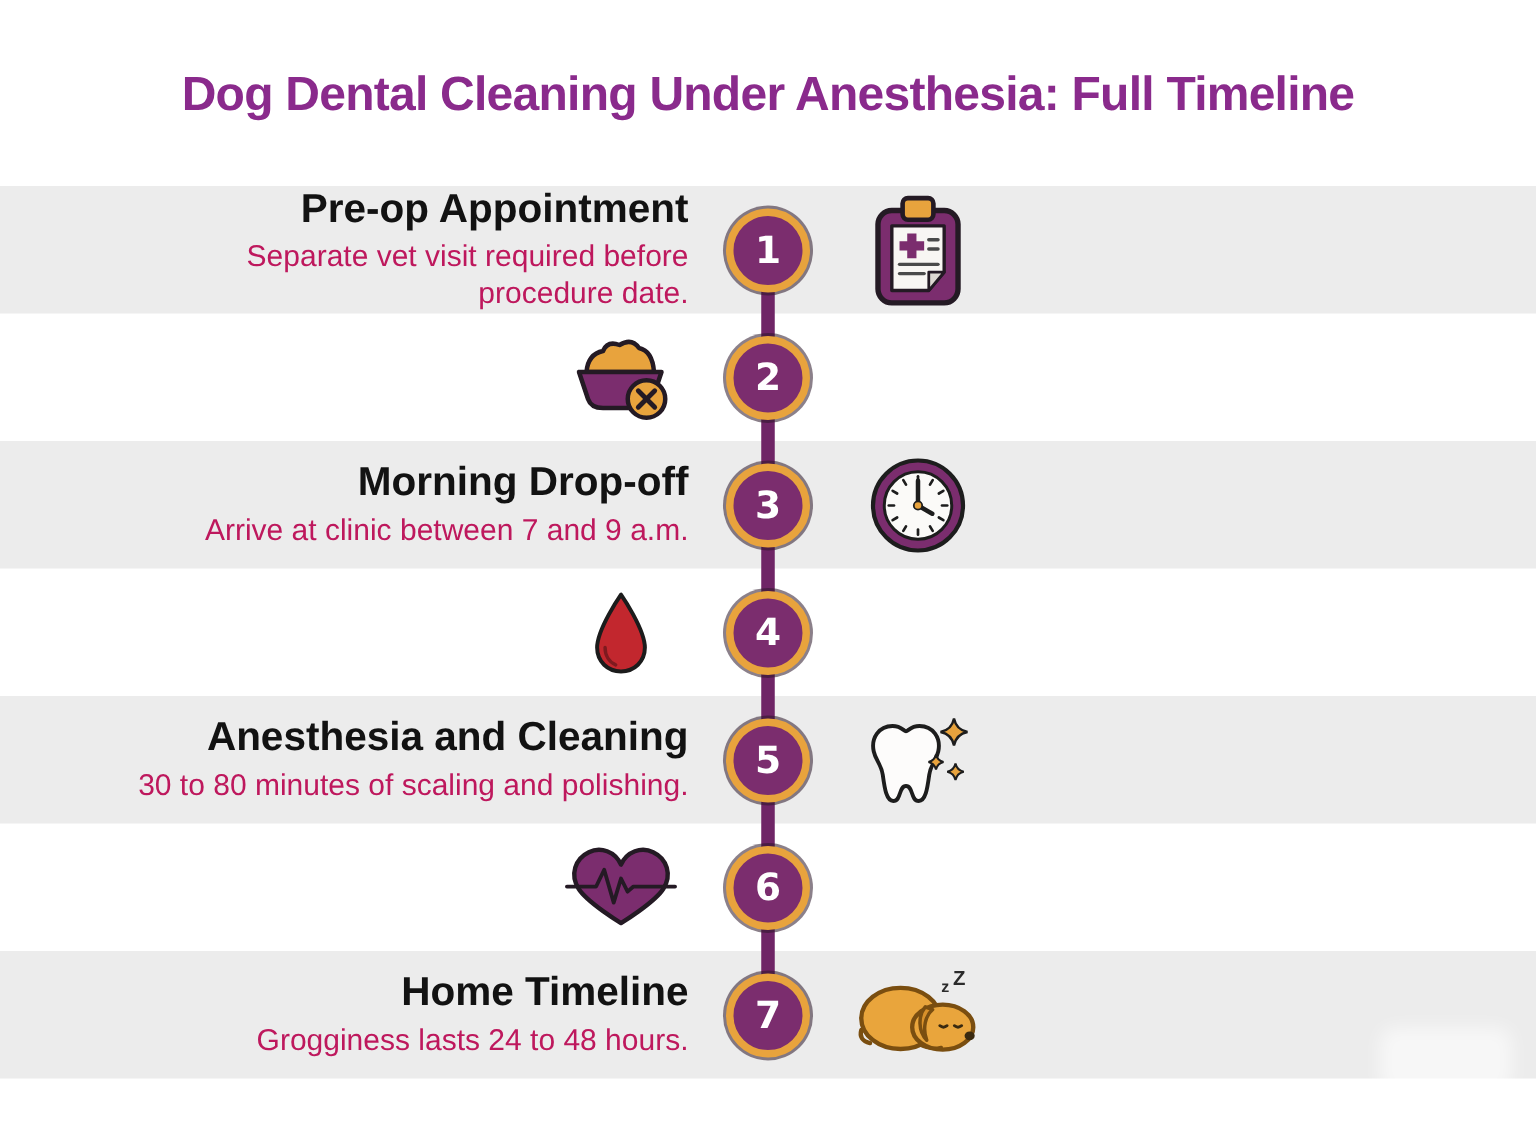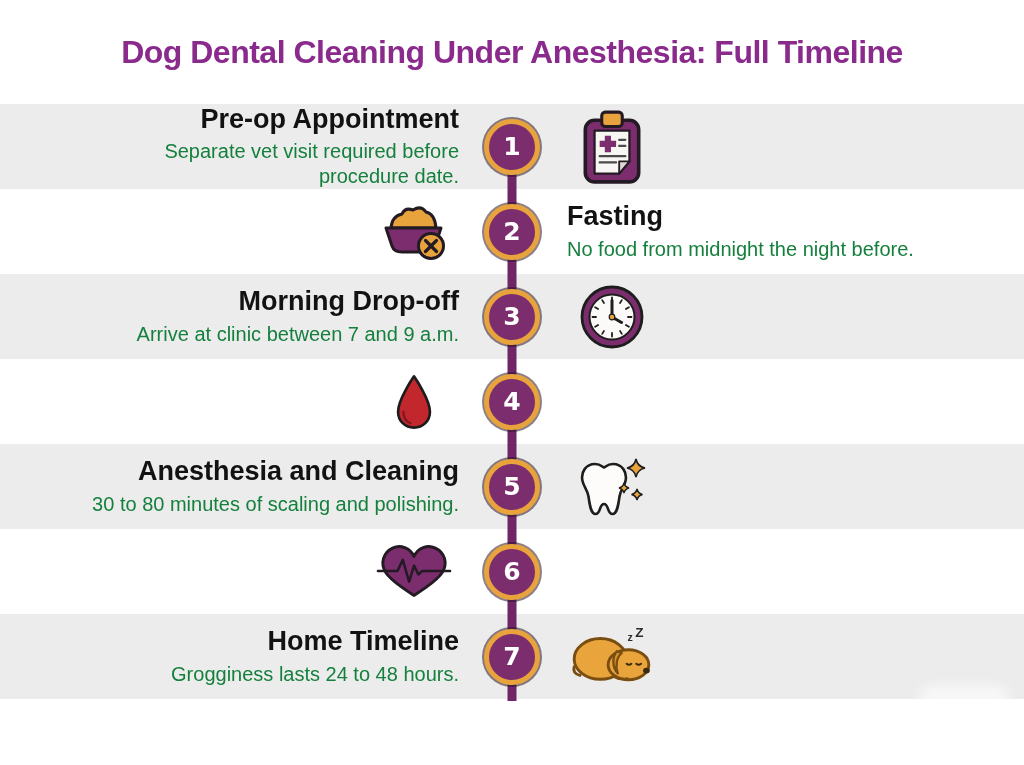--- a/index.html
+++ b/index.html
@@ -1,20 +1,20 @@
 <!DOCTYPE html>
 <html style="--title-purple: #8a2a8c; --step-purple: #7b2d6e; --line-purple: #6f2566; --gold: #e8a33d; --band-gray: #ececec; --blood-red: #c2272e; --dog-gold: #e9a53c;"><head>
 <meta charset="utf-8">
 <style>
   html,body{margin:0;padding:0;background:#fff;}
   .page{
     width:1024px;height:765px;position:relative;overflow:hidden;background:#fff;
     font-family:"Liberation Sans","DejaVu Sans",sans-serif;color:#161616;
   }
-  .header{height:104px;display:flex;align-items:center;justify-content:center;}
+  .header{height:124px;display:flex;align-items:center;justify-content:center;}
   .title{
     font-size:32px;font-weight:800;letter-spacing:-0.5px;
     color:var(--title-purple);white-space:nowrap;
   }
   .rows{position:relative;}
   .timeline-line{
     position:absolute;left:50%;transform:translateX(-50%);
     top:142px;height:559px;width:9px;background:var(--line-purple);z-index:1;
   }
   .row{
@@ -30,21 +30,21 @@
     background:var(--step-purple);border:5px solid var(--gold);
     box-shadow:0 0 0 2px rgba(44,24,42,.55);
     display:flex;align-items:center;justify-content:center;
     position:relative;z-index:2;color:#fff;font-size:25px;font-weight:bold;
     font-family:"DejaVu Sans",sans-serif;
   }
   .textblock{max-width:445px;}
   .textblock.align-right{text-align:right;}
   .textblock.align-left{text-align:left;}
   .heading{font-size:27px;font-weight:bold;line-height:1.15;color:#121212;}
-  .desc{font-size:20px;line-height:1.25;margin-top:4px;color:#15803d;white-space:pre-line;}
+  .desc{font-size:20px;line-height:1.25;margin-top:4px;color:#be185d;white-space:pre-line;}
   .icon{display:flex;align-items:center;justify-content:center;width:90px;}
   .icon svg{display:block;}
   .f-purple{fill:var(--step-purple);}
   .f-gold{fill:var(--gold);}
   .f-red{fill:var(--blood-red);}
   .f-dog{fill:var(--dog-gold);}
   .s-ink{stroke:#241a24;}
   .watermark{
     position:absolute;right:16px;bottom:36px;width:88px;height:44px;
     background:rgba(255,255,255,.6);border-radius:10px;filter:blur(6px);
@@ -103,26 +103,20 @@
             <circle cx="53" cy="45" r="12.5" class="f-gold s-ink" stroke-width="3"></circle>
             <line x1="47.5" y1="39.5" x2="58.5" y2="50.5" stroke="#241a24" stroke-width="3.2" stroke-linecap="round"></line>
             <line x1="58.5" y1="39.5" x2="47.5" y2="50.5" stroke="#241a24" stroke-width="3.2" stroke-linecap="round"></line>
           </svg>
         </span>
       </div>
       <div class="col center">
         <div class="badge">
             <span>2</span>
           </div>
-      </div>
-      <div class="col right">
-        <div class="textblock align-left">
-          <div class="heading">Fasting</div>
-          <div class="desc">No food from midnight the night before.</div>
-        </div>
       </div>
     </div>
 
     <div class="row">
       <div class="col left">
         <div class="textblock align-right">
           <div class="heading">Morning Drop-off</div>
           <div class="desc">Arrive at clinic between 7 and 9 a.m.</div>
         </div>
       </div>

